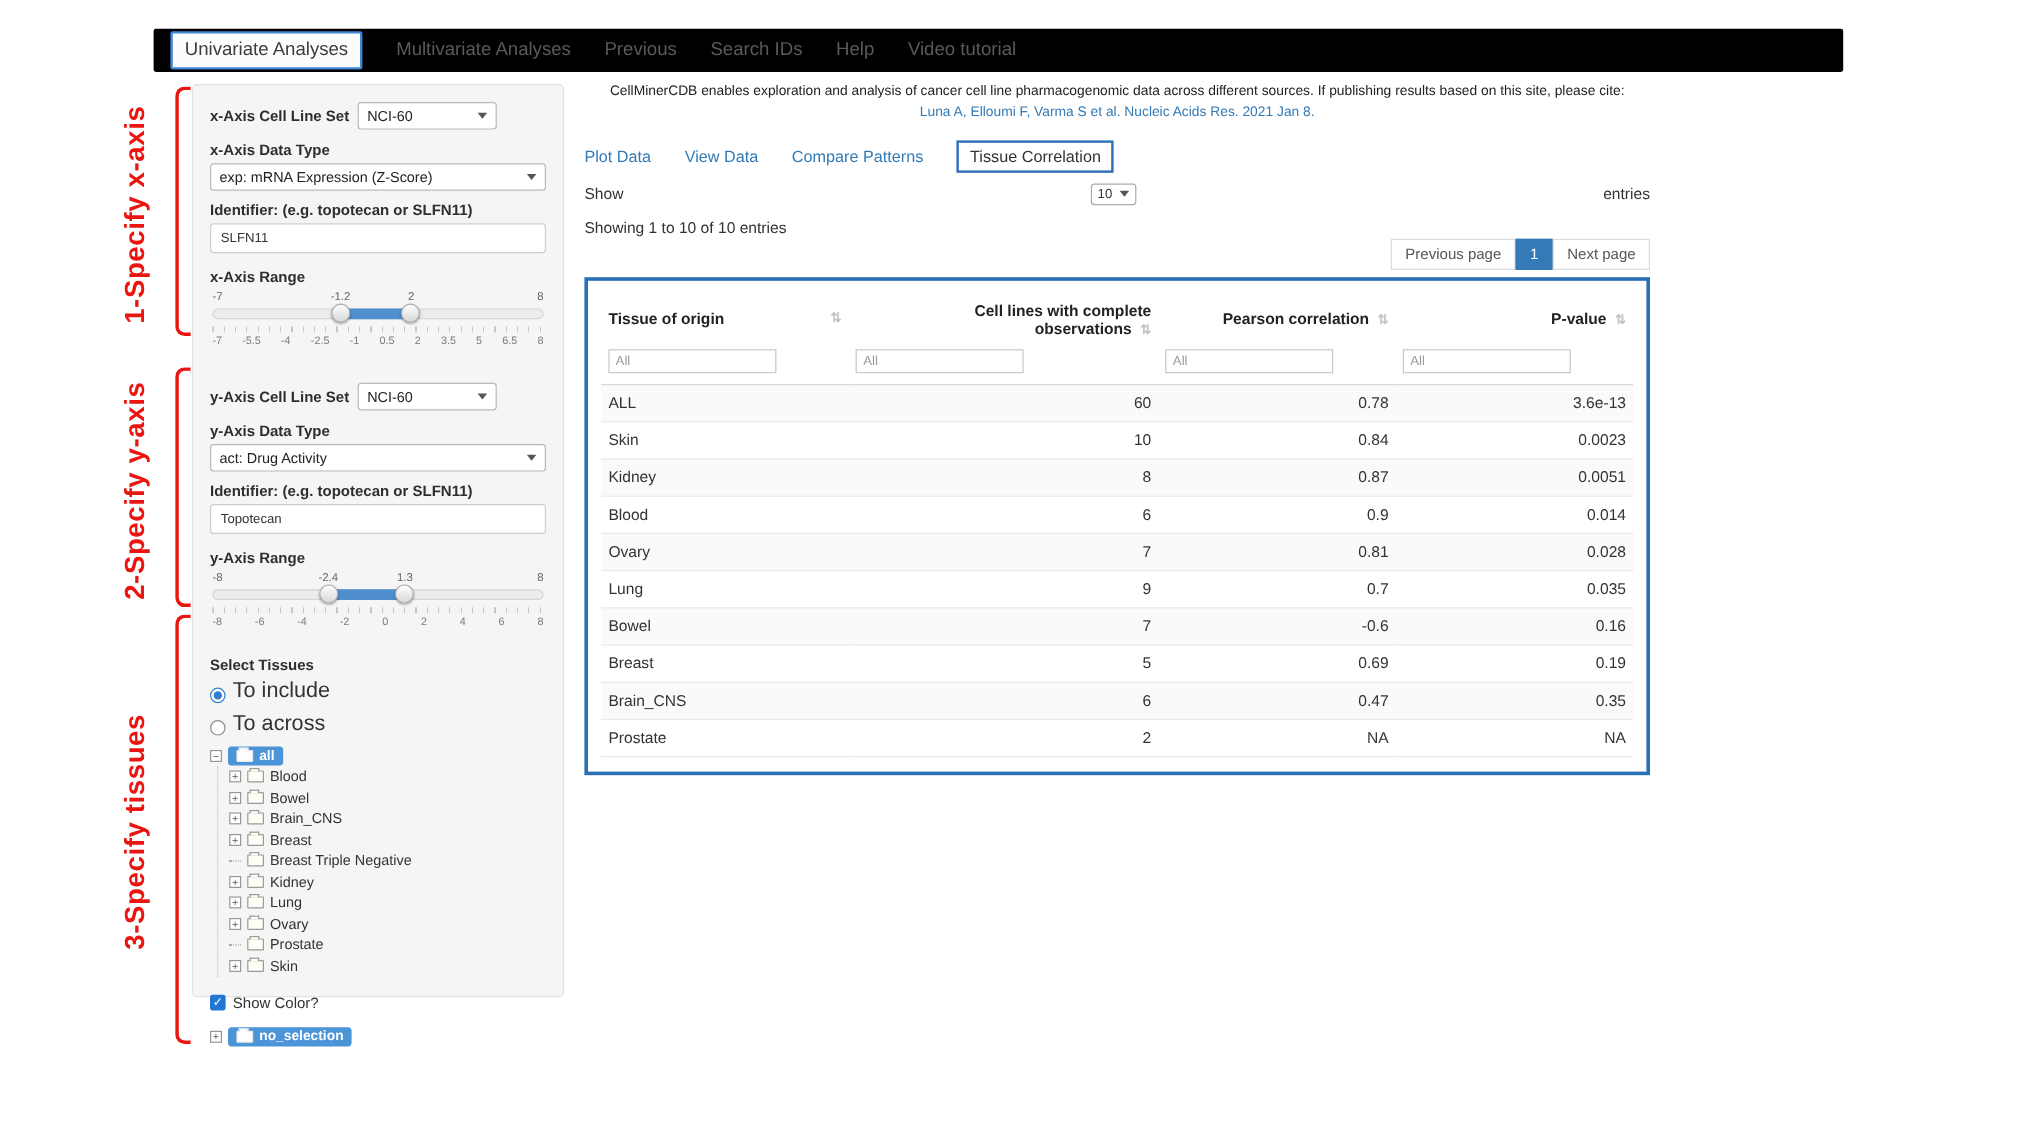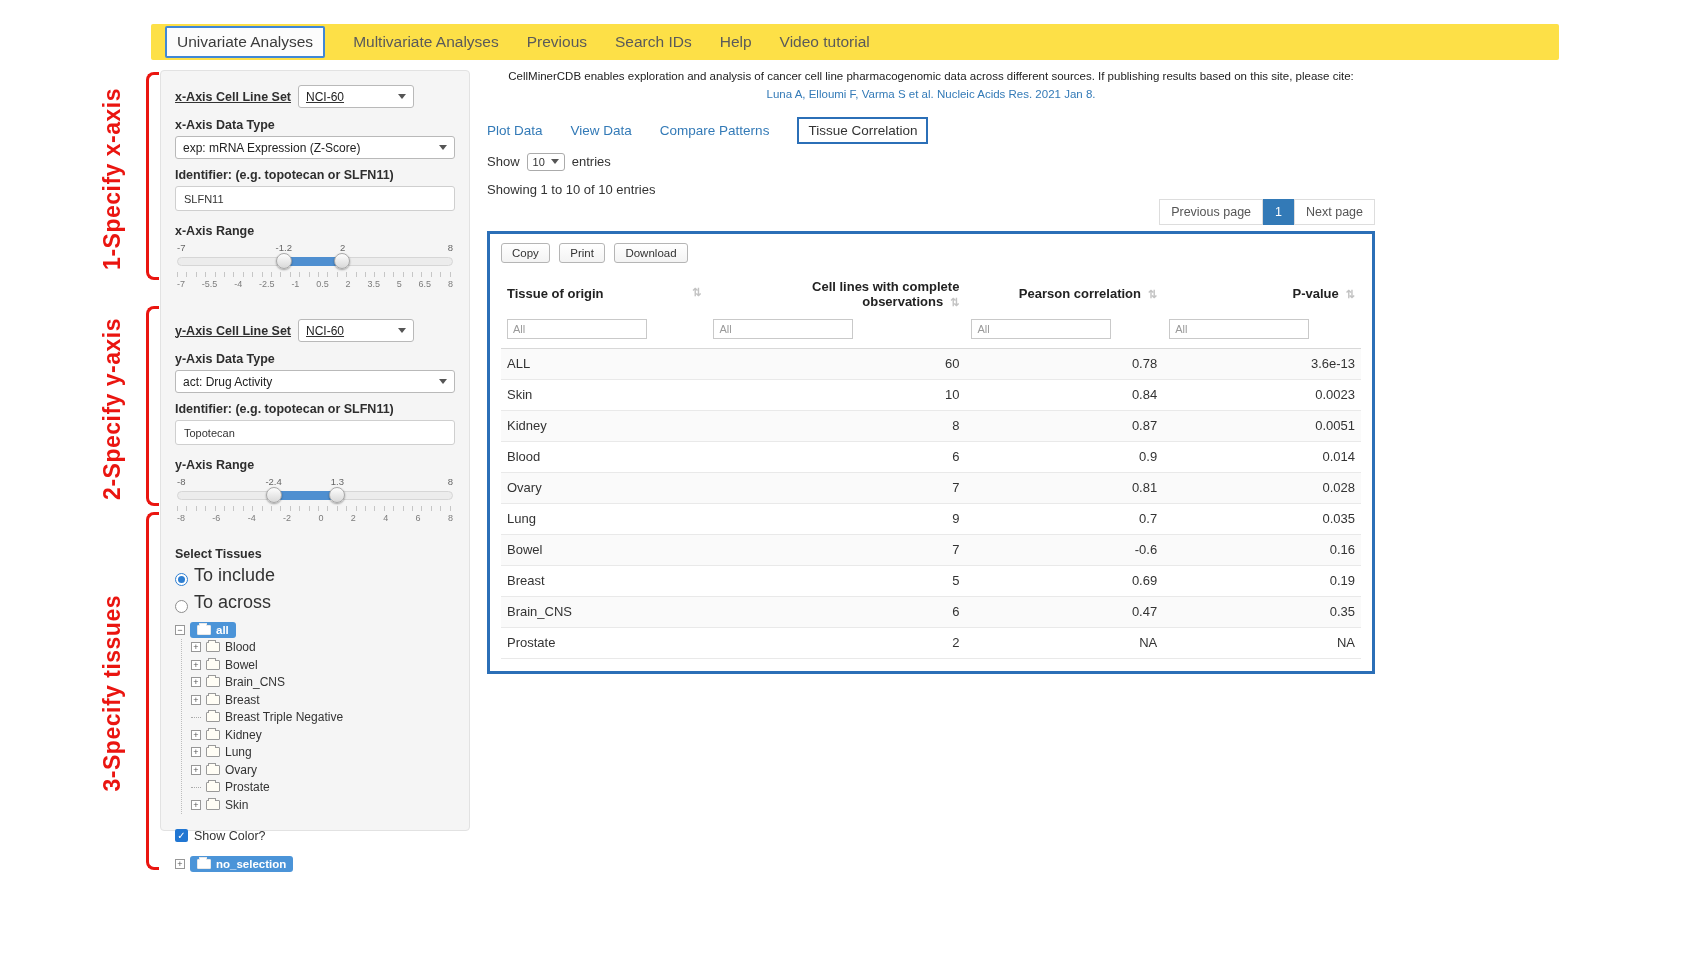--- a/index.html
+++ b/index.html
@@ -1,39 +1,39 @@
 <!DOCTYPE html>
 <html><head>
 <meta charset="utf-8">
 <style>
   * { margin:0; padding:0; box-sizing:border-box; }
   html,body { background:#fff; font-family:"Liberation Sans", sans-serif; }
   .page { position:relative; width:1700px; height:956px; background:#fff; overflow:hidden; }
 
   
-  .topnav { position:absolute; left:151px; top:24px; width:1408px; height:36px;
-            background:#fde047; display:flex; align-items:center; gap:28px;
+  .topnav { position:absolute; left:128px; top:24px; width:1408px; height:36px;
+            background:#000000; display:flex; align-items:center; gap:28px;
             padding-left:14px; border-radius:2px; }
   .nav-tab { font-size:15.5px; color:#5a5a5a; white-space:nowrap; cursor:default; }
   .nav-tab.active { background:#fcfcfc; border:2px solid #3f87d6; padding:5px 10px;
                     color:#3c3c3c; border-radius:2px; }
 
   
   .bracket { position:absolute; width:13px; border:3px solid #ea1510; border-right:none;
              border-radius:8px 0 0 8px; }
   .vlabel { position:absolute; color:#ea1510; font-weight:bold; font-size:23px;
             writing-mode:vertical-rl; transform:rotate(180deg); transform-origin:center;
             letter-spacing:.5px; white-space:nowrap; }
 
   
   .sidebar { position:absolute; left:160px; top:70px; width:310px; height:761px;
              background:#f5f5f5; border:1px solid #e2e2e2; border-radius:4px;
              padding:14px; color:#333; font-size:12.5px; }
   .lab { font-weight:bold; font-size:12.5px; display:block; margin-bottom:4px; color:#2e2e2e; }
-  .inline-row { display:flex; align-items:center; gap:7px; margin-bottom:10px;text-decoration:underline; }
+  .inline-row { display:flex; align-items:center; gap:7px; margin-bottom:10px; }
   .inline-row .lab { margin-bottom:0; }
   .sel { display:flex; align-items:center; justify-content:space-between;
          border:1px solid #b9b9b9; background:#fff; border-radius:3px; height:23px;
          padding:0 7px; font-size:12px; color:#222; cursor:default; }
   .sel.small { width:116px; }
   .sel.full { width:100%; margin-bottom:9px; }
   .chev { width:0; height:0; border-left:4px solid transparent; border-right:4px solid transparent;
           border-top:5px solid #555; margin-left:6px; flex:none; }
   .txt { width:100%; height:25px; border:1px solid #cfcfcf; border-radius:3px;
          background:#fff; font-size:11px; padding:0 8px; color:#333; margin-bottom:13px;
@@ -82,21 +82,21 @@
   .cb::after { content:"\2713"; }
   .ns-row { display:flex; align-items:center; gap:5px; margin-top:13px; }
 
   
   .main { position:absolute; left:487px; top:68px; width:888px; }
   .citation { text-align:center; font-size:11.5px; color:#222; line-height:1.55; }
   .cite-link { color:#337ab7; text-decoration:none; cursor:pointer; }
   .subtabs { margin-top:13px; display:flex; align-items:center; gap:28px; font-size:13.5px; }
   .subtab { color:#337ab7; cursor:pointer; white-space:nowrap; }
   .subtab.boxed { border:2px solid #2b6fb7; color:#333; padding:4px 9px; background:#fff; }
-  .show-row { margin-top:9px; display:flex; align-items:center; gap:7px; font-size:13px; color:#333; }
+  .show-row { margin-top:9px; display:flex; align-items:center; gap:7px; font-size:13px; color:#333;justify-content:space-between; }
   .mini-select { display:inline-flex; align-items:center; border:1px solid #ababab; border-radius:3px;
                  background:#fff; padding:2px 5px; font-size:11px; color:#333; cursor:default; }
   .info { margin-top:11px; font-size:13px; color:#333; }
   .pagination { display:flex; justify-content:flex-end; margin-top:2px; }
   .page-btn { font-size:12.5px; color:#555; border:1px solid #ddd; background:#fff;
               padding:5px 11px; cursor:pointer; }
   .page-btn.current { background:#337ab7; border-color:#337ab7; color:#fff; }
   .table-box { margin-top:6px; border:3px solid #2b6fb7; background:#fff; padding:9px 11px 12px; }
   .export-btns { margin-bottom:8px; }
   .export-btns button { font-size:11.5px; padding:3px 10px; border:1px solid #b5b5b5;
@@ -338,25 +338,20 @@
 
     <div class="info">Showing 1 to 10 of 10 entries</div>
 
     <div class="pagination">
       <span class="page-btn">Previous page</span>
       <span class="page-btn current">1</span>
       <span class="page-btn">Next page</span>
     </div>
 
     <div class="table-box">
-      <div class="export-btns">
-        <button>Copy</button>
-        <button>Print</button>
-        <button>Download</button>
-      </div>
       <table>
         <colgroup>
             <col class="c1">
             <col class="c2">
             <col class="c3">
             <col class="c4">
           </colgroup>
         <thead>
           <tr>
             <th class="left">

